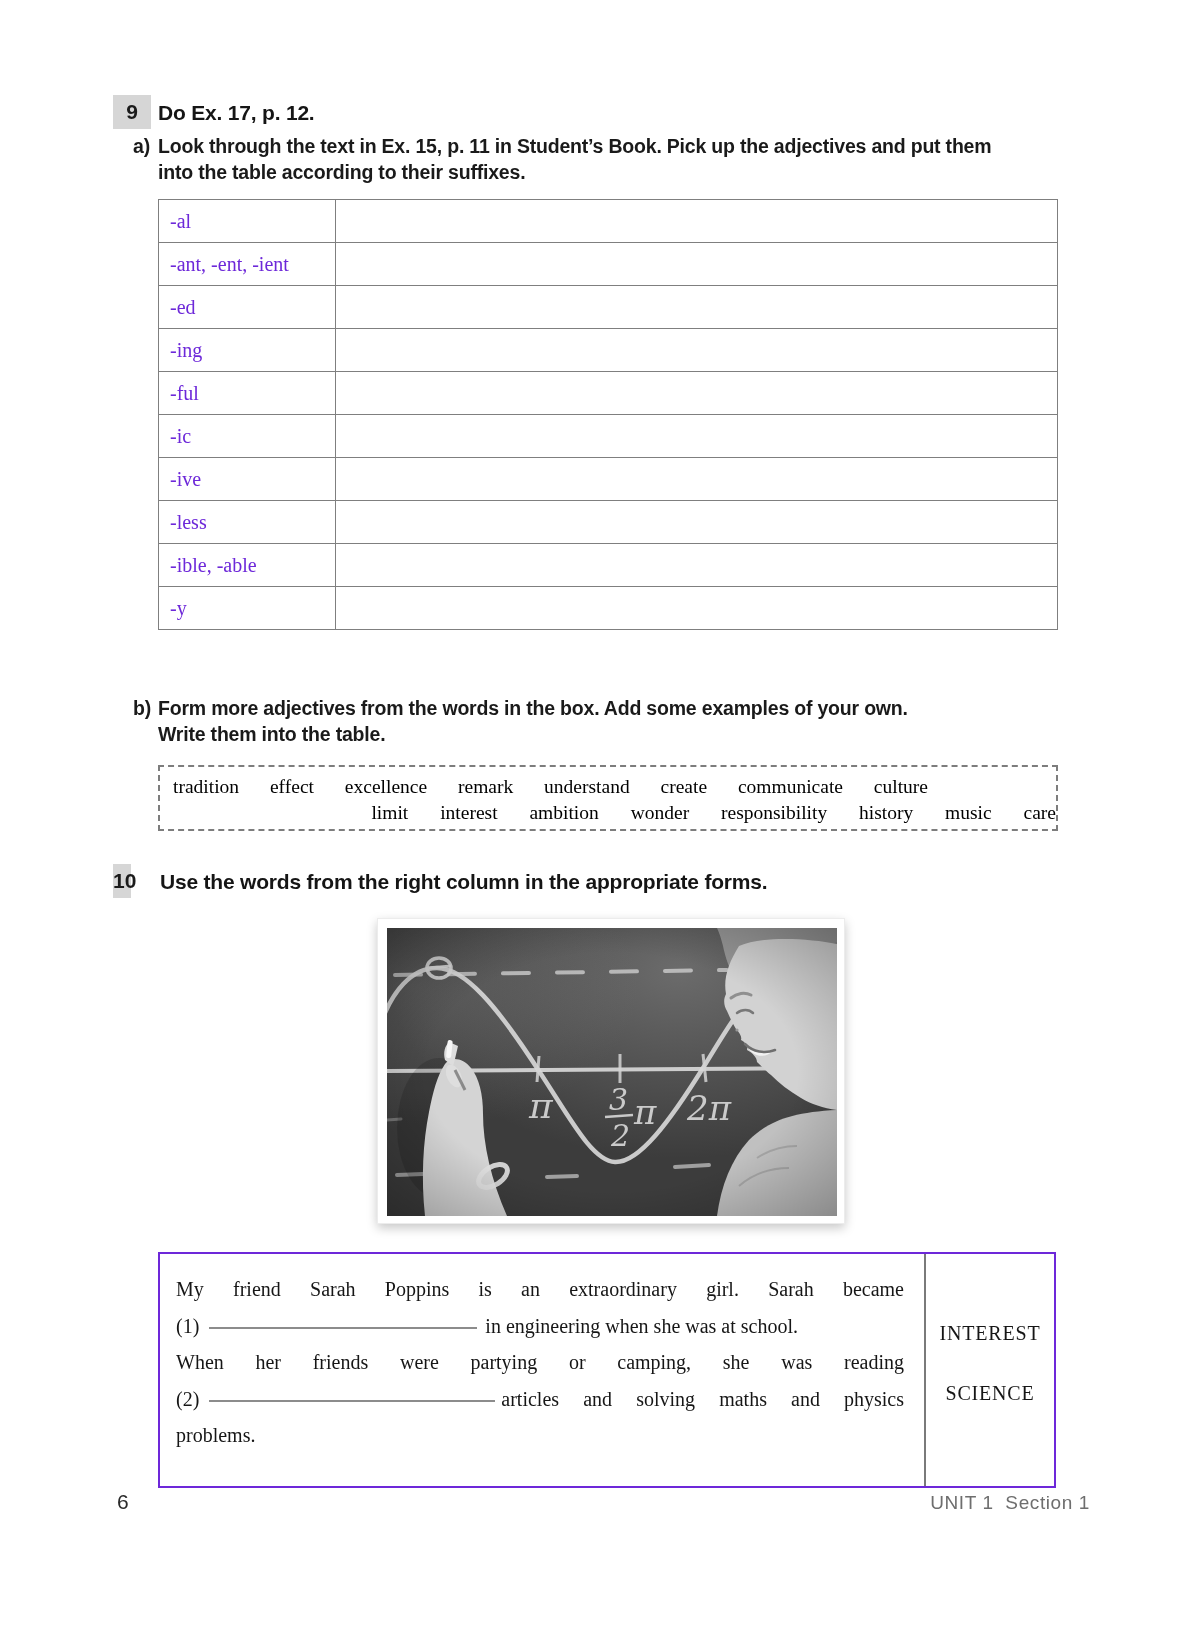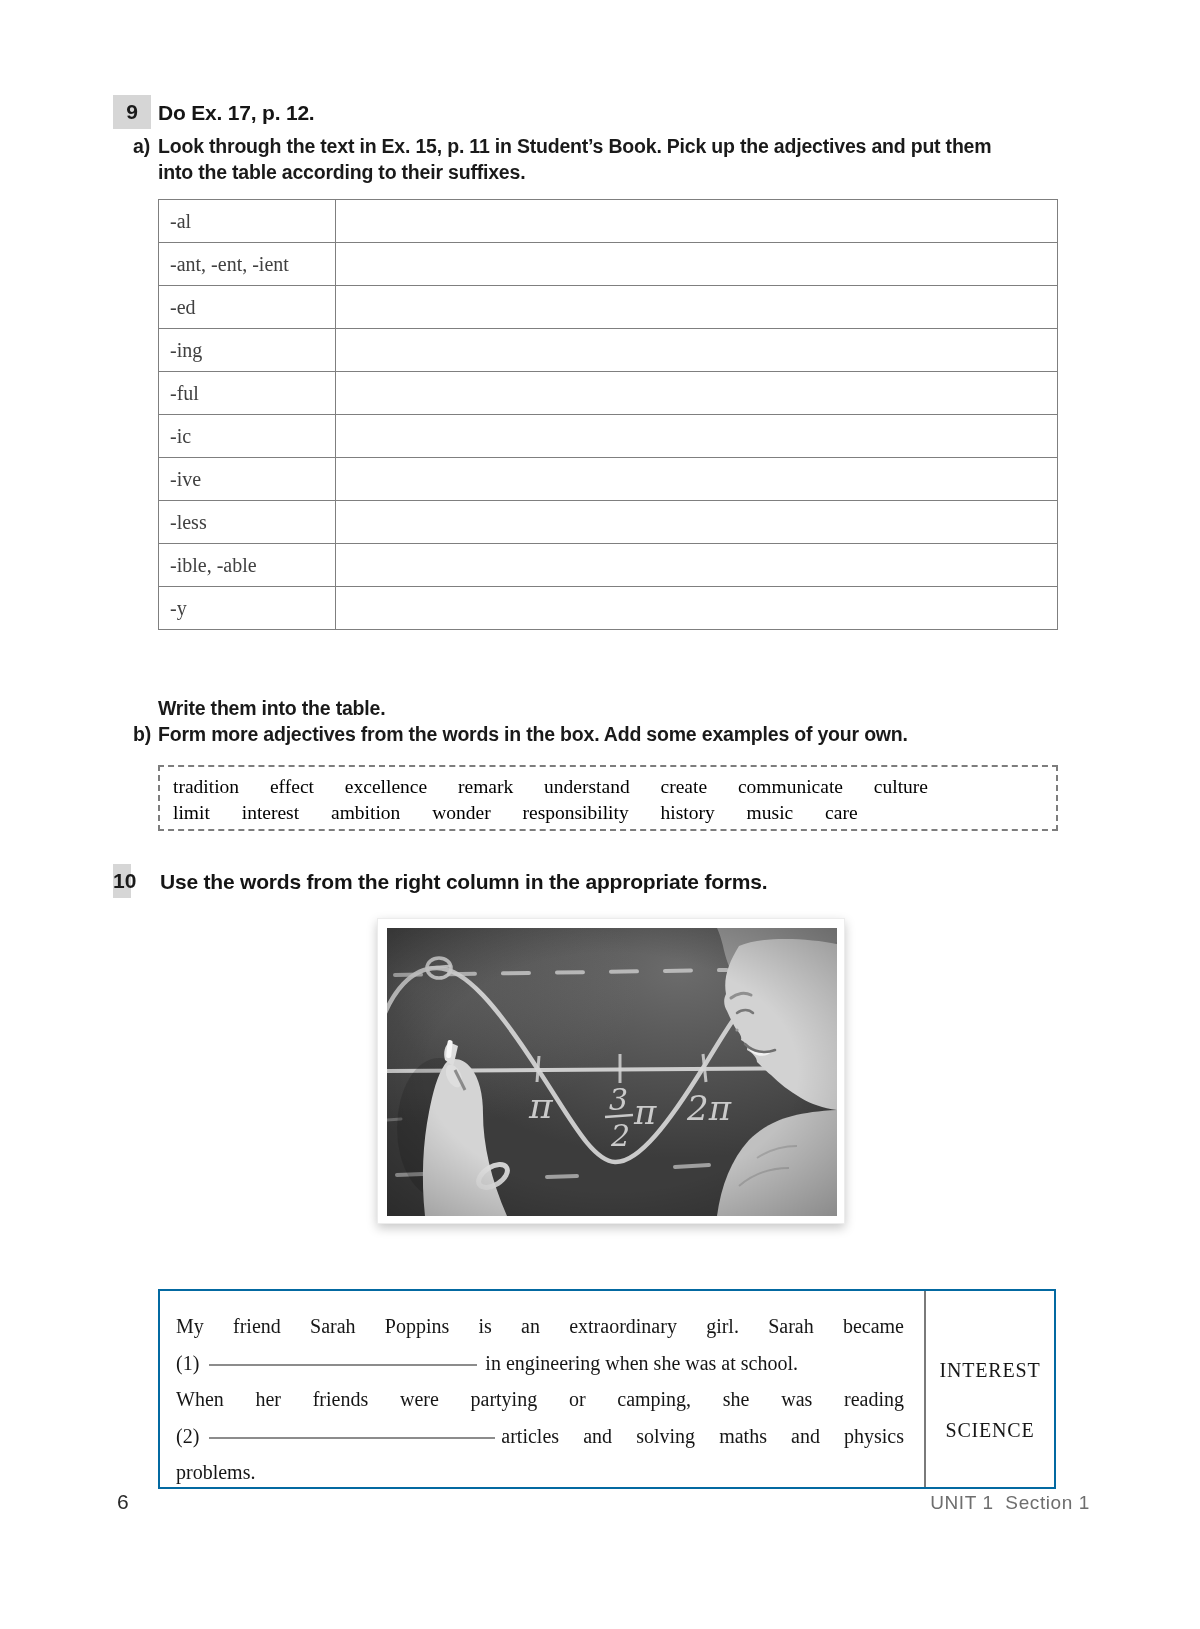--- a/index.html
+++ b/index.html
@@ -22,21 +22,21 @@
   .instruction .line.cont { padding-left:25px; }
   .instruction .lbl { display:inline-block; width:25px; }
 
   
   .suffix-table {
     position:absolute; left:158px; top:199px; width:900px;
     border-collapse:collapse;
   }
   .suffix-table td {
     border:1.5px solid #7f7f7f; height:43px;
-    font-family:"Liberation Serif", serif; font-size:20px; color:#404040;
+    font-family:"Liberation Serif", serif; font-size:20px; color:#6d28d9;
     padding-left:11px; vertical-align:middle;
   }
   .suffix-table td.sfx { width:177px; }
 
   
   .word-box {
     position:absolute; left:158px; top:765px; width:900px; height:66px;
     border:2px dashed #7d7d7d; padding:7px 0 0 13px;
   }
   .word-line {
@@ -47,22 +47,22 @@
   
   .photo-frame {
     position:absolute; left:377px; top:918px; width:468px; height:306px;
     background:#ffffff; padding:9px; border:1px solid #ececec;
     box-shadow:0 4px 10px rgba(0,0,0,0.22);
   }
   .photo-frame svg { display:block; }
 
   
   .story-table {
-    position:absolute; left:158px; top:1252px; width:898px; height:200px;
-    border:2px solid #0369a1; display:flex;margin-top:37px;
+    position:absolute; left:158px; top:1252px; width:898px; height:236px;
+    border:2px solid #6d28d9; display:flex;
   }
   .story-left {
     width:766px; border-right:2px solid #7a7a7a;
     font-family:"Liberation Serif", serif; font-size:20px; color:#161616;
     padding:17px 20px 0 16px;
   }
   .story-left .sline { line-height:36.6px; height:36.6px; }
   .story-left .just { text-align:justify; text-align-last:justify; }
   .blank {
     display:inline-block; height:5px; border-bottom:2.5px solid #8c8c8c;
@@ -139,27 +139,27 @@
           <td></td>
         </tr>
       <tr>
           <td class="sfx">-y</td>
           <td></td>
         </tr>
     </tbody>
   </table>
 
   <div class="instruction" style="left:133px; top:696px;">
+    <div class="line"><span class="lbl">b)</span><span>Form more adjectives from the words in the box. Add some examples of your own.</span></div>
     <div class="line cont">Write them into the table.</div>
-    <div class="line"><span class="lbl">b)</span><span>Form more adjectives from the words in the box. Add some examples of your own.</span></div>
   </div>
 
   <div class="word-box">
     <div class="word-line">tradition effect excellence remark understand create communicate culture</div>
-    <div class="word-line" style="word-spacing:27px;">limit interest ambition wonder responsibility history music care</div>
+    <div class="word-line" style="word-spacing:27px;text-align:right;">limit interest ambition wonder responsibility history music care</div>
   </div>
 
   <div class="ex-badge" style="left:113px; top:864px; width:18px;">
     <span>10</span>
   </div>
   <div class="ex-title" style="left:160px; top:870px;">Use the words from the right column in the appropriate forms.</div>
 
   <div class="photo-frame">
     <svg width="450" height="288" viewBox="0 0 450 288">
       <defs>

